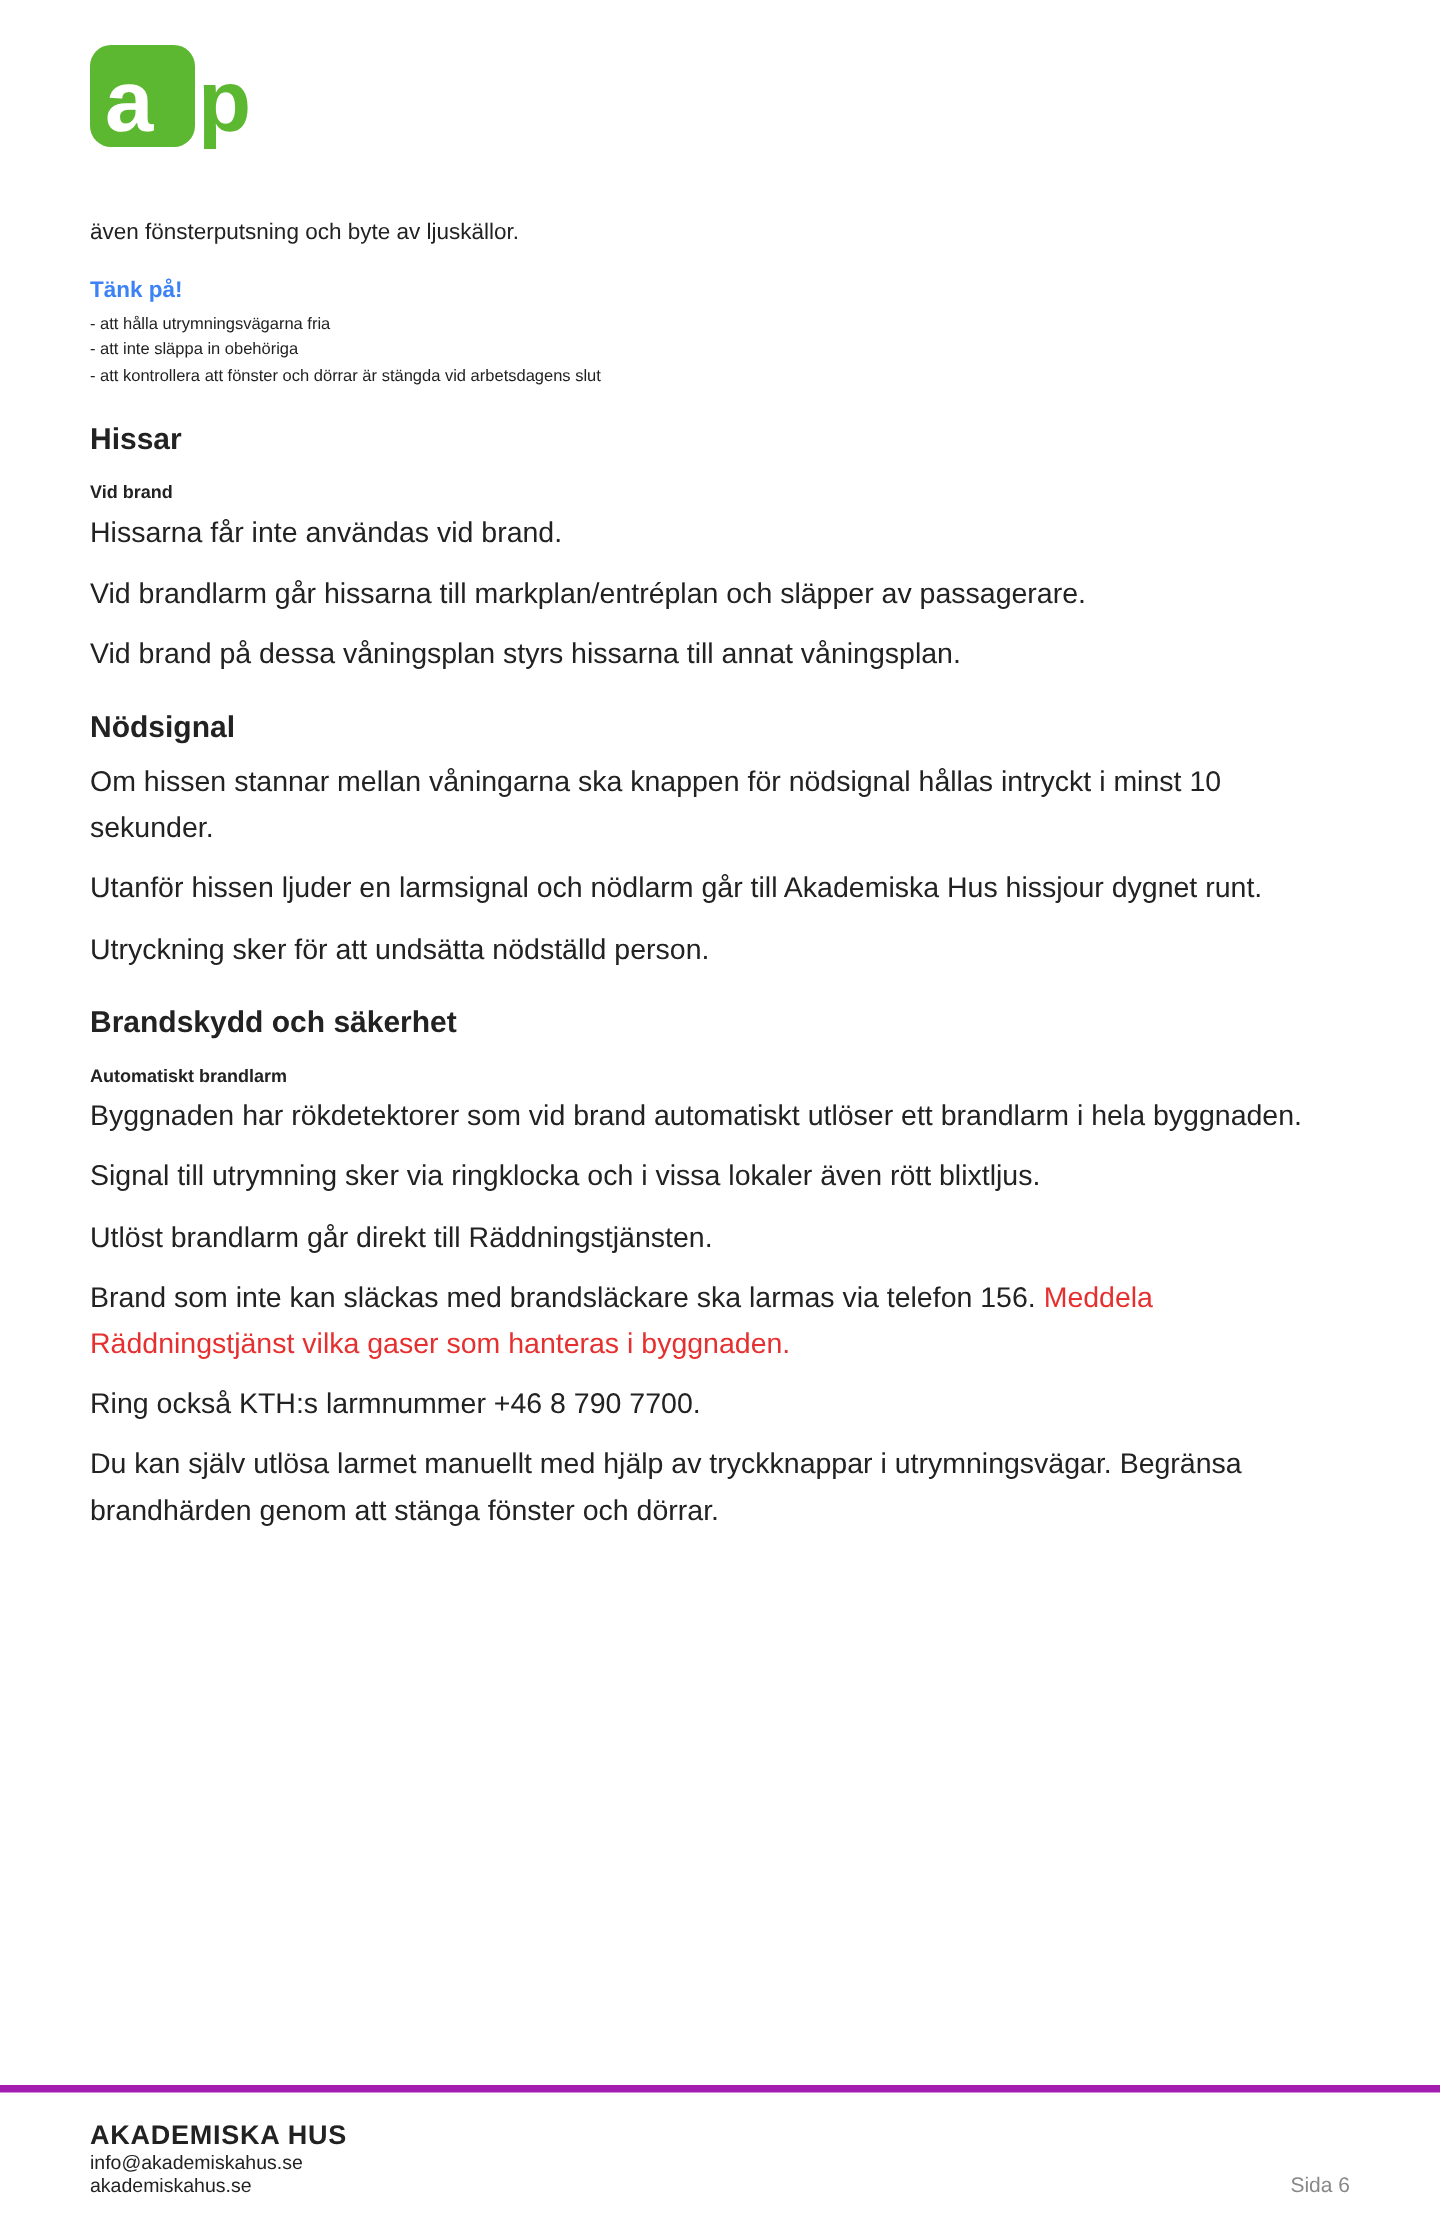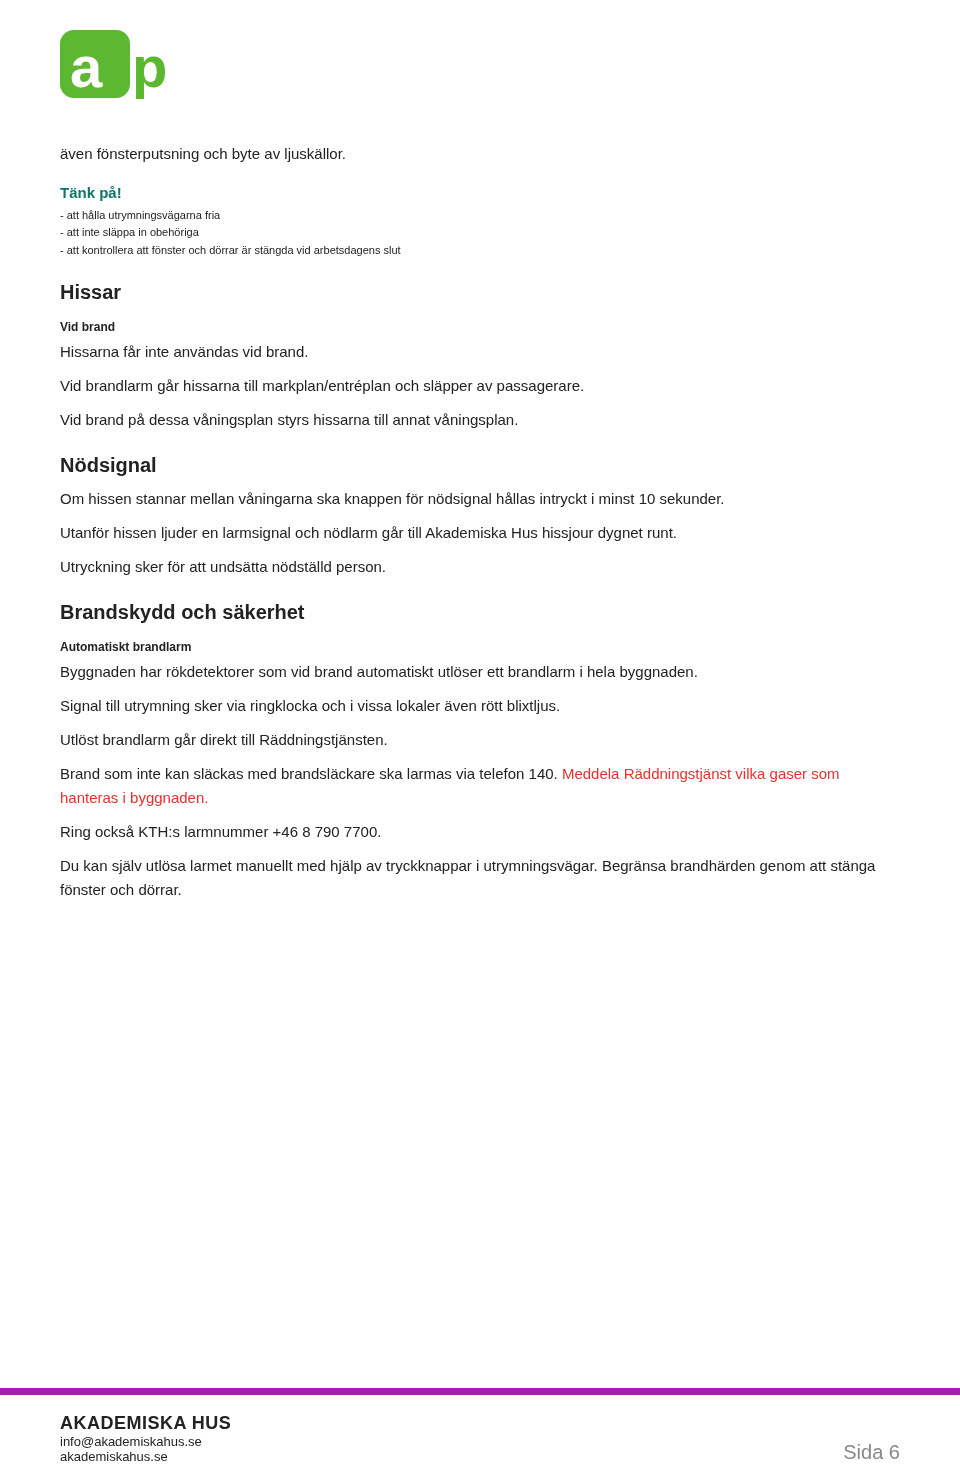--- a/index.html
+++ b/index.html
@@ -25,21 +25,21 @@
       width: 120px;
       height: 80px;
     }
     .intro-text {
       font-size: 15px;
       color: #222;
       margin-bottom: 18px;
       line-height: 1.5;
     }
     .tänk-pa {
-      color: #0f766e;
+      color: #3b82f6;
       font-size: 15px;
       font-weight: bold;
       margin-bottom: 6px;
     }
     .bullet-list {
       list-style: none;
       margin-bottom: 18px;
       padding-left: 0;
     }
     .bullet-list li {
@@ -58,32 +58,32 @@
       font-size: 12px;
       font-weight: bold;
       color: #222;
       margin-top: 16px;
       margin-bottom: 6px;
     }
     .red-text {
       color: #e63030;
     }
     .body-text {
-      font-size: 15px;
+      font-size: 19px;
       color: #222;
       line-height: 1.6;
       margin-bottom: 10px;
     }
     .footer {
       position: absolute;
       bottom: 0;
       left: 0;
       right: 0;
       padding: 18px 60px 18px 60px;
-      border-top: 7px solid #a21caf;
+      border-top: 5px solid #a21caf;
       display: flex;
       justify-content: space-between;
       align-items: flex-end;
     }
     .footer-left {
       display: flex;
       flex-direction: column;
     }
     .footer-brand {
       font-size: 18px;
@@ -93,21 +93,21 @@
     }
     .footer-email {
       font-size: 13px;
       color: #222;
     }
     .footer-website {
       font-size: 13px;
       color: #222;
     }
     .footer-page {
-      font-size: 20px;
+      font-size: 14px;
       color: #888;
     }
     .spacer-lg { margin-bottom: 20px; }
     .spacer-sm { margin-bottom: 10px; }
   </style>
 </head>
 <body>
 
 <div class="page">
 
@@ -147,21 +147,21 @@
     <p class="body-text">Utryckning sker för att undsätta nödställd person.</p>
   </div>
 
   <div class="spacer-sm">
     <h2 class="section-heading">Brandskydd och säkerhet</h2>
     <h3 class="sub-heading">Automatiskt brandlarm</h3>
     <p class="body-text">Byggnaden har rökdetektorer som vid brand automatiskt utlöser ett brandlarm i hela byggnaden.</p>
     <p class="body-text">Signal till utrymning sker via ringklocka och i vissa lokaler även rött blixtljus.</p>
     <p class="body-text red-text">Utlöst brandlarm går direkt till Räddningstjänsten.</p>
     <p class="body-text">
-      <span>Brand som inte kan släckas med brandsläckare ska larmas via telefon 140.</span>
+      <span>Brand som inte kan släckas med brandsläckare ska larmas via telefon 156.</span>
       <span class="red-text"> <span>Meddela Räddningstjänst vilka gaser som hanteras i byggnaden.</span></span>
     </p>
     <p class="body-text">Ring också KTH:s larmnummer +46 8 790 7700.</p>
     <p class="body-text spacer-lg">Du kan själv utlösa larmet manuellt med hjälp av tryckknappar i utrymningsvägar. Begränsa brandhärden genom att stänga fönster och dörrar.</p>
   </div>
 
   <div class="footer">
     <div class="footer-left">
       <span class="footer-brand">AKADEMISKA HUS</span>
       <span class="footer-email">info@akademiskahus.se</span>

